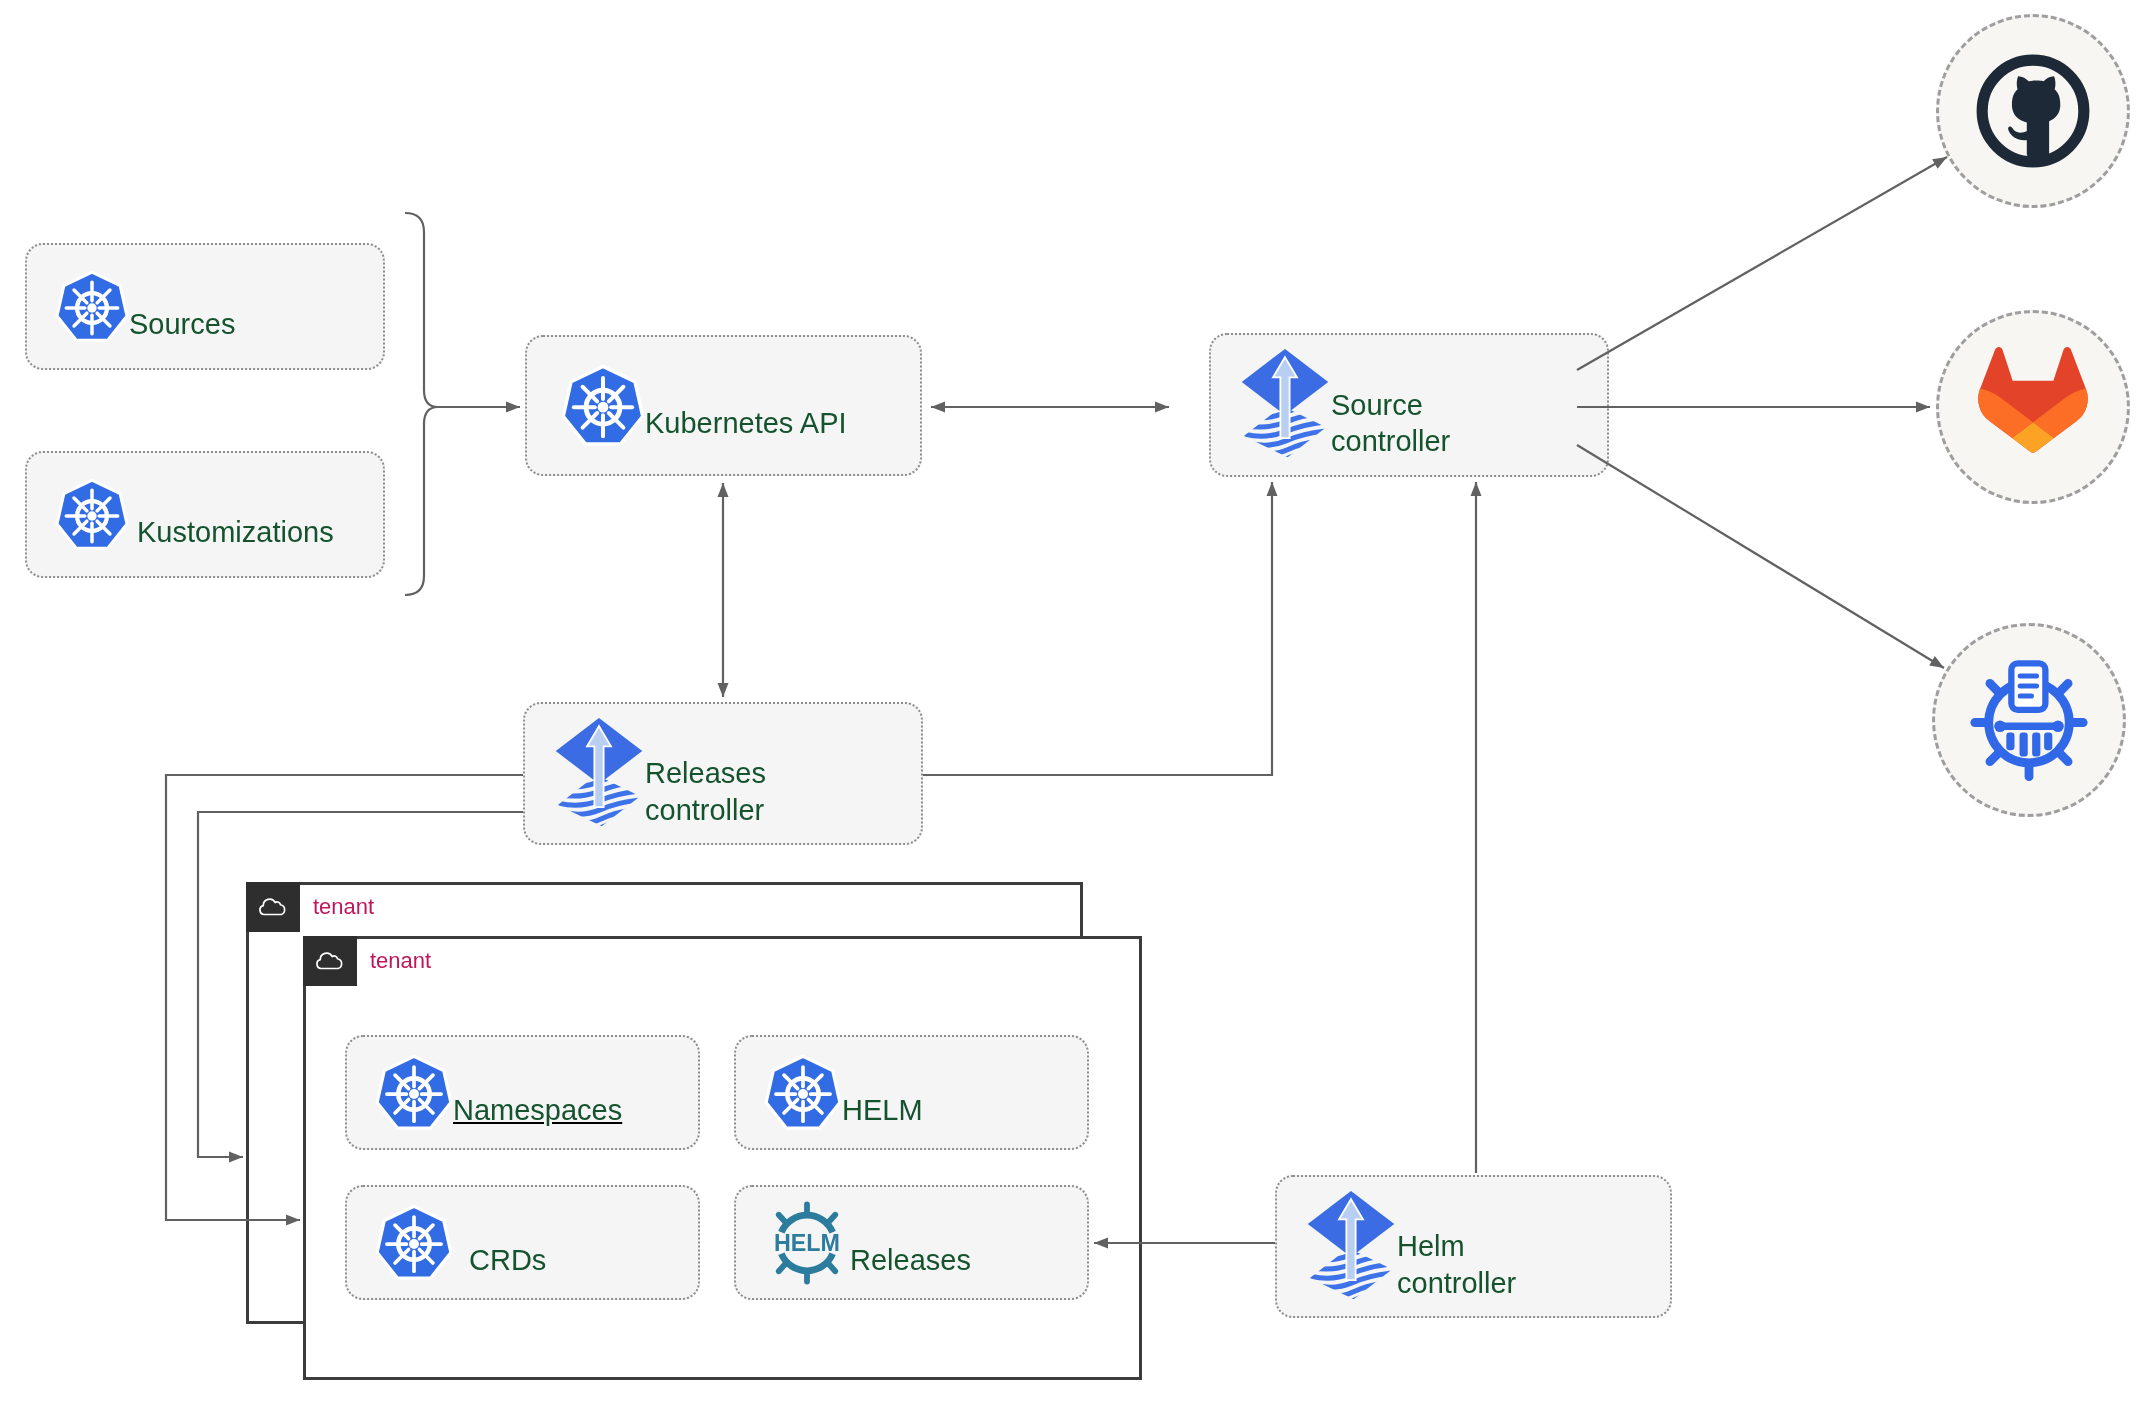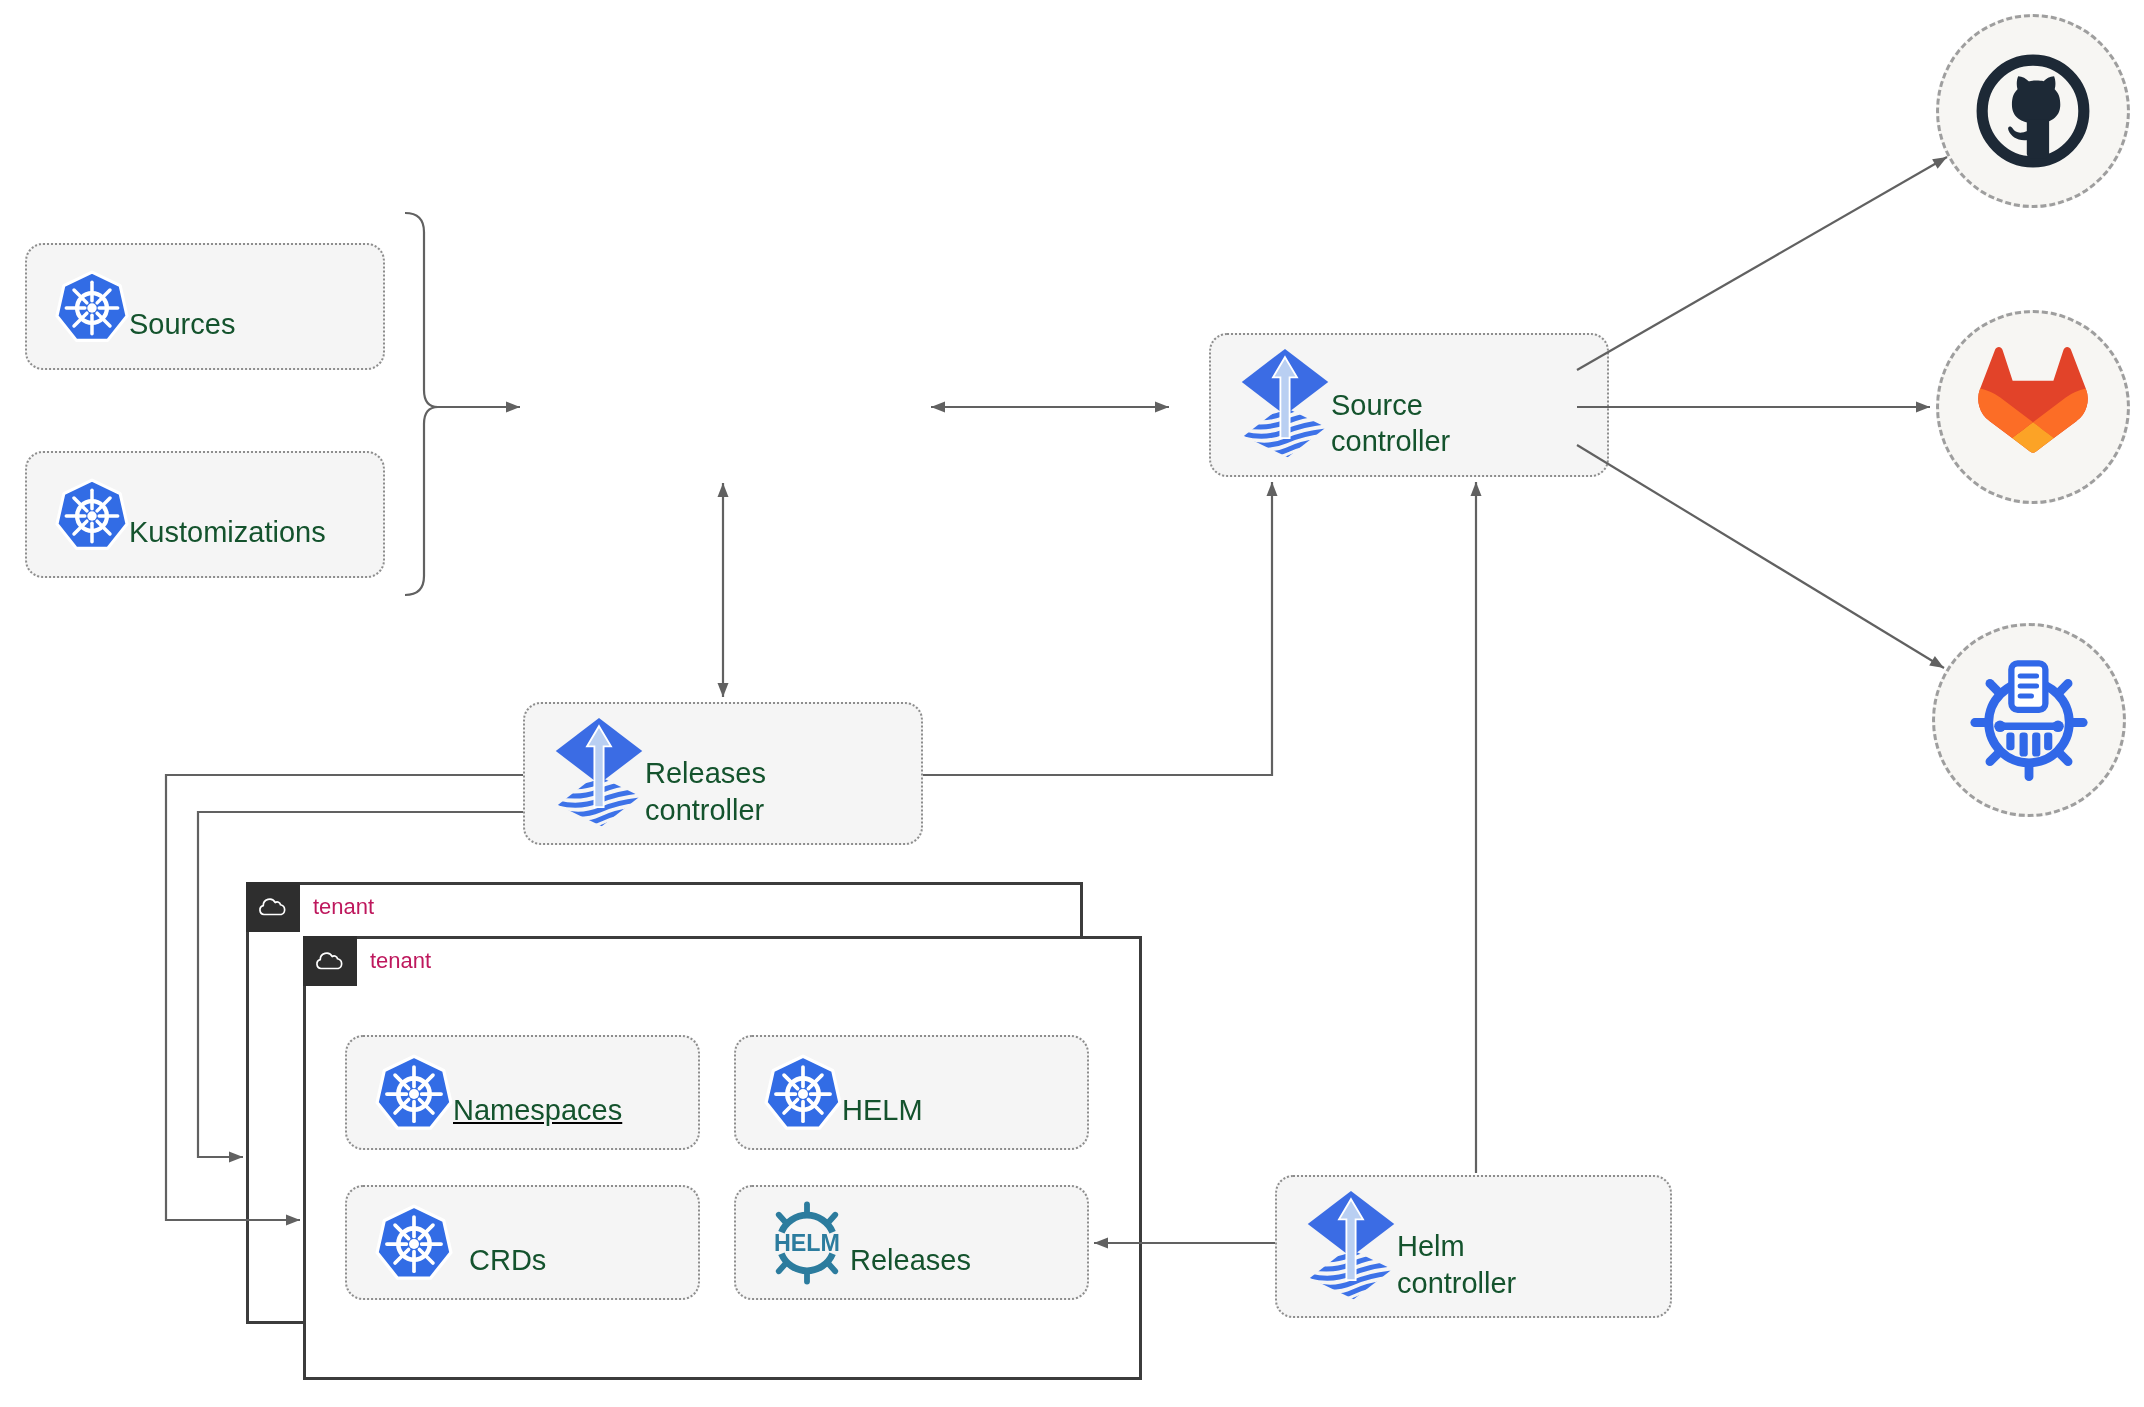--- a/index.html
+++ b/index.html
@@ -181,29 +181,37 @@
 
   <div class="node" style="left:25px; top:243px; width:360px; height:127px;">
     <span class="icon">
       <svg width="74" height="74">
           <use href="#k8s-logo"></use>
         </svg>
     </span>
     <span class="label">Sources</span>
   </div>
 
-  <div class="node" style="left:25px; top:451px; width:360px; height:127px;">
+  <div class="node" style="left:25px; top:451px; width:360px; height:127px;gap:8px;">
     <span class="icon">
       <svg width="74" height="74">
           <use href="#k8s-logo"></use>
         </svg>
     </span>
     <span class="label">Kustomizations</span>
   </div>
 
+  <div class="node" style="left:525px; top:335px; width:397px; height:141px;">
+    <span class="icon" style="margin-left:34px;">
+      <svg width="84" height="84">
+          <use href="#k8s-logo"></use>
+        </svg>
+    </span>
+    <span class="label">Kubernetes API</span>
+  </div>
 
   <div class="node" style="left:1209px; top:333px; width:400px; height:144px;">
     <span class="icon">
       <svg width="92" height="116">
           <use href="#flux-logo"></use>
         </svg>
     </span>
     <span class="label">
       <div>Source</div>
       <div>controller</div>

